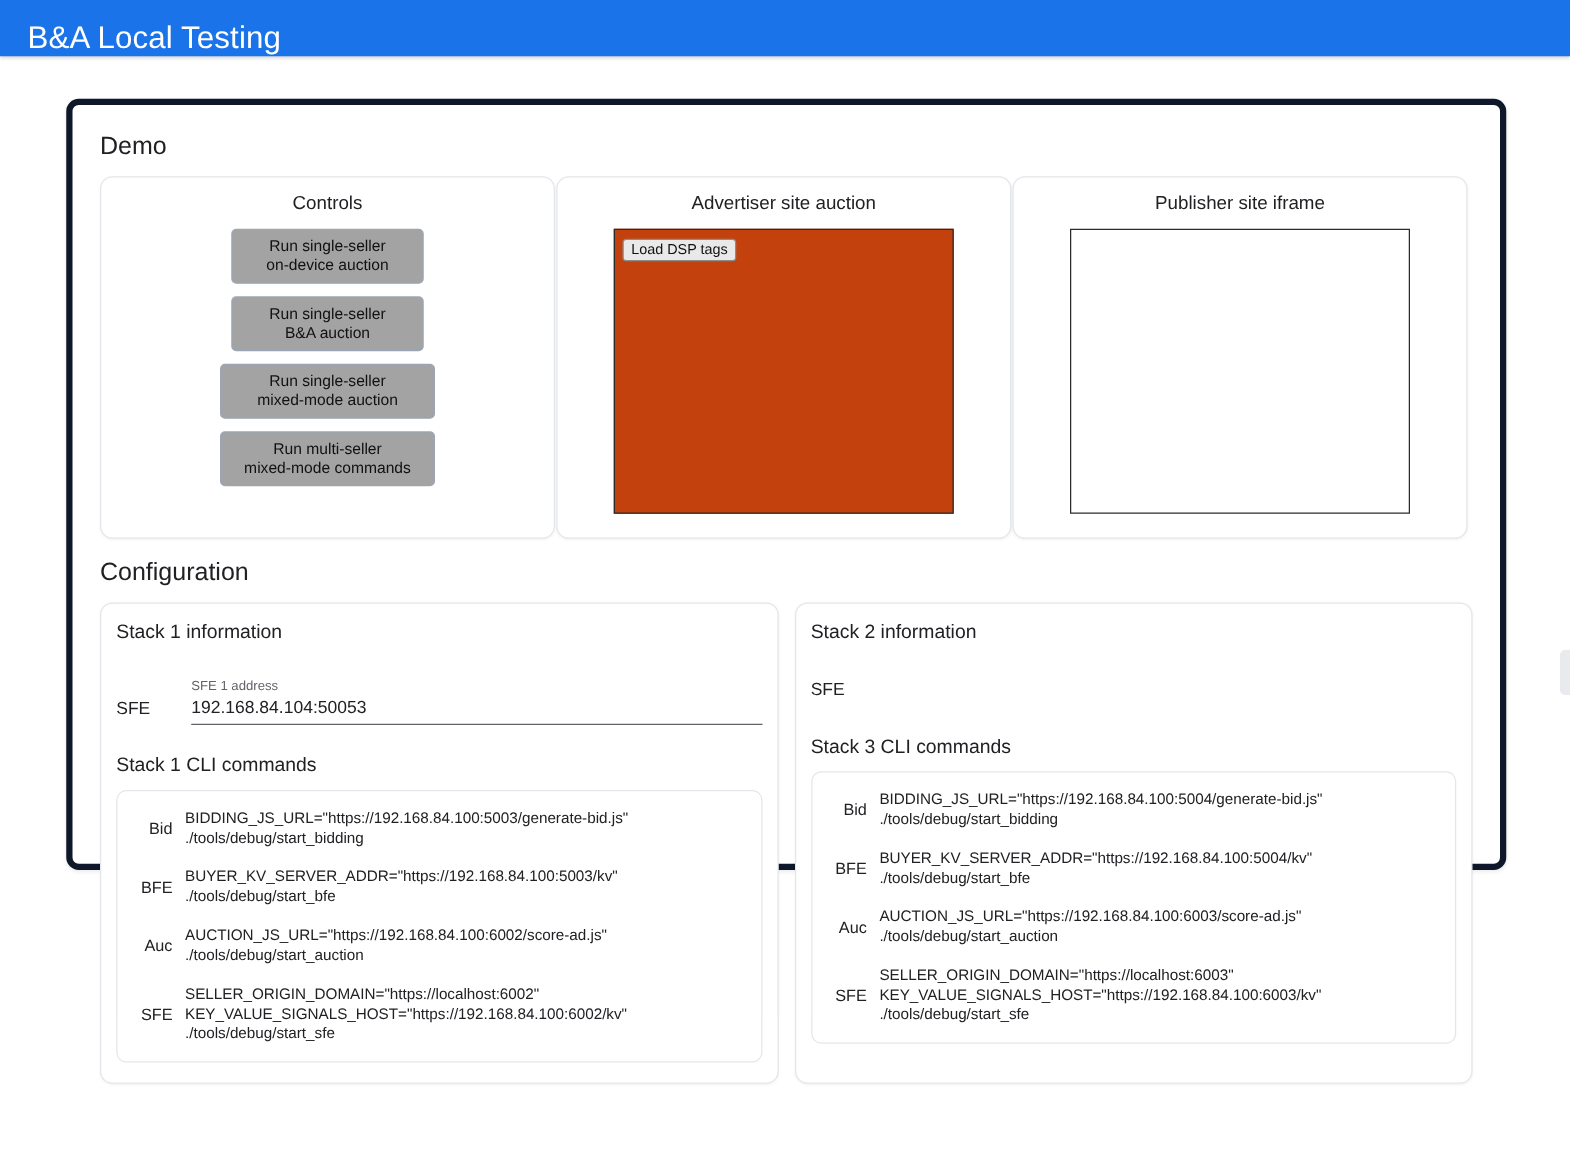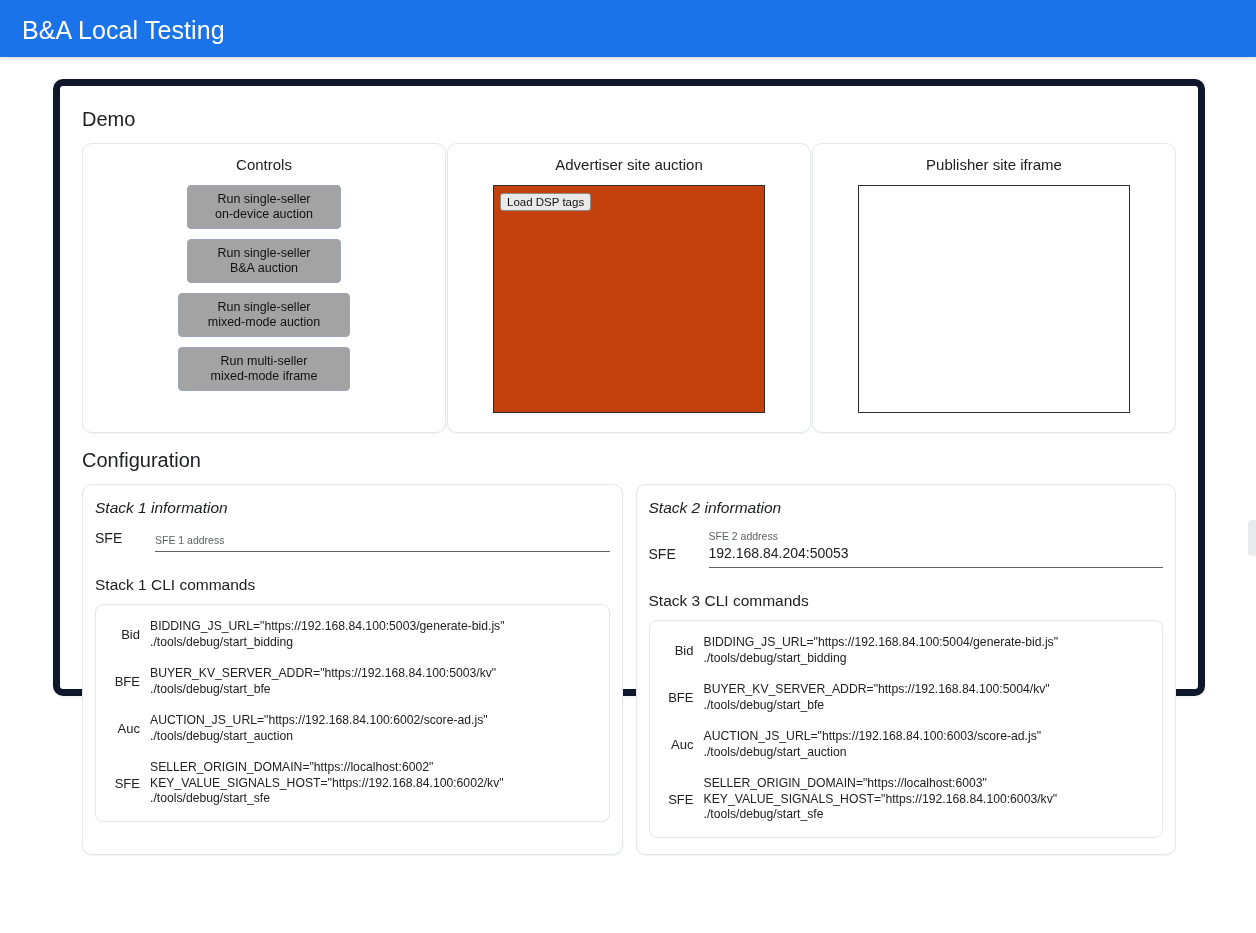--- a/index.html
+++ b/index.html
@@ -14,43 +14,43 @@
   }
   #app {
     position: relative;
     width: 1256px;
     height: 933px;
     background: #fff;
   }
 
   
   .appbar {
-    height: 57px;
+    height: 45px;
     background: #1a73e8;
     display: flex;
-    align-items: flex-start;
-    padding: 16px 22px;
+    align-items: flex-end;
+    padding: 0 22px;
     box-shadow: 0 1px 3px rgba(0,0,0,0.18);
   }
   .appbar-title {
     color: #ffffff;
     font-size: 25px;
     font-weight: 400;
     letter-spacing: 0.1px;
   }
 
   
   .outer-card {
     position: absolute;
     left: 53px;
     top: 79px;
     width: 1152px;
     height: 617px;
     background: #ffffff;
-    border: 7px solid #0f172a;
+    border: 5px solid #0f172a;
     border-radius: 10px;
     box-shadow: 0 1px 3px rgba(60,64,67,0.10);
     padding: 20px 22px;
   }
 
   .section-title {
     font-size: 20px;
     font-weight: 400;
     color: #202124;
     margin: 2px 0 12px 0;
@@ -134,22 +134,21 @@
     width: 547px;
     background: #fff;
     border: 1px solid #e3e6ea;
     border-radius: 10px;
     box-shadow: 0 1px 2px rgba(60,64,67,0.07);
     padding: 14px 12px 16px 12px;
   }
   .stack-head {
     font-size: 15.5px;
     color: #202124;
-    margin-bottom: 13px;
-    font-style: italic;
+    margin-bottom: 28px;
   }
   .field-row {
     display: flex;
     align-items: flex-end;
     gap: 12px;
     padding-bottom: 4px;
   }
   .field-label {
     font-size: 14px;
     color: #202124;
@@ -238,21 +237,21 @@
       <div class="panel panel-controls">
         <div class="panel-title">Controls</div>
         <div class="controls-list">
           <div class="ctrl-btn" style="white-space:pre-line;">Run single-seller
 on-device auction</div>
           <div class="ctrl-btn" style="white-space:pre-line;">Run single-seller
 B&amp;A auction</div>
           <div class="ctrl-btn wide" style="white-space:pre-line;">Run single-seller
 mixed-mode auction</div>
           <div class="ctrl-btn wide" style="white-space:pre-line;">Run multi-seller
-mixed-mode iframe</div>
+mixed-mode commands</div>
         </div>
       </div>
 
       <div class="panel panel-adv">
         <div class="panel-title">Advertiser site auction</div>
         <div class="iframe-box">
           <span class="dsp-btn">Load DSP tags</span>
         </div>
       </div>
 
@@ -265,20 +264,21 @@
     <div class="config-title">Configuration</div>
 
     <div class="config-row">
 
       <div class="stack-card">
         <div class="stack-head">Stack 1 information</div>
         <div class="field-row">
           <div class="field-label">SFE</div>
           <div class="field-wrap">
             <div class="field-caption">SFE 1 address</div>
+            <input class="field-value" value="192.168.84.104:50053" style="">
           </div>
         </div>
         <div class="cli-head">Stack 1 CLI commands</div>
         <div class="cli-box">
           <div class="cli-row">
             <div class="cli-key">Bid</div>
             <div class="cli-cmd">BIDDING_JS_URL="https://192.168.84.100:5003/generate-bid.js"
 ./tools/debug/start_bidding</div>
           </div>
           <div class="cli-row">
@@ -297,24 +297,20 @@
 KEY_VALUE_SIGNALS_HOST="https://192.168.84.100:6002/kv"
 ./tools/debug/start_sfe</div>
           </div>
         </div>
       </div>
 
       <div class="stack-card">
         <div class="stack-head">Stack 2 information</div>
         <div class="field-row">
           <div class="field-label">SFE</div>
-          <div class="field-wrap">
-            <div class="field-caption">SFE 2 address</div>
-            <input class="field-value" value="192.168.84.204:50053" style="">
-          </div>
         </div>
         <div class="cli-head">Stack 3 CLI commands</div>
         <div class="cli-box">
           <div class="cli-row">
             <div class="cli-key">Bid</div>
             <div class="cli-cmd">BIDDING_JS_URL="https://192.168.84.100:5004/generate-bid.js"
 ./tools/debug/start_bidding</div>
           </div>
           <div class="cli-row">
             <div class="cli-key">BFE</div>

